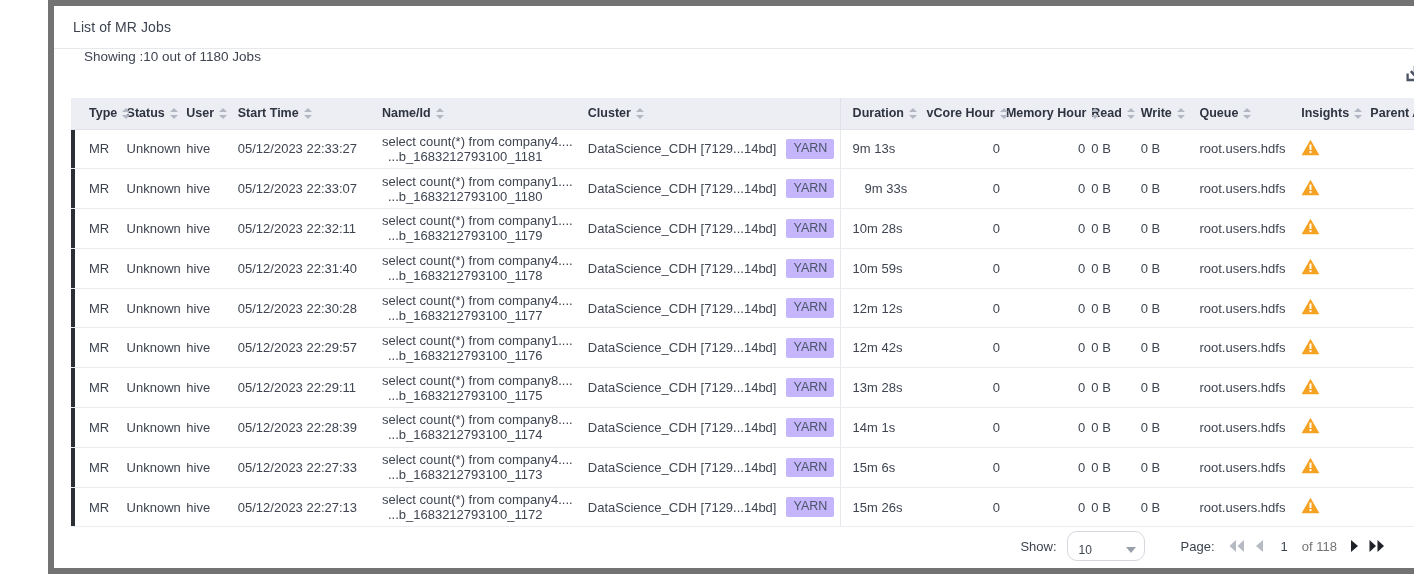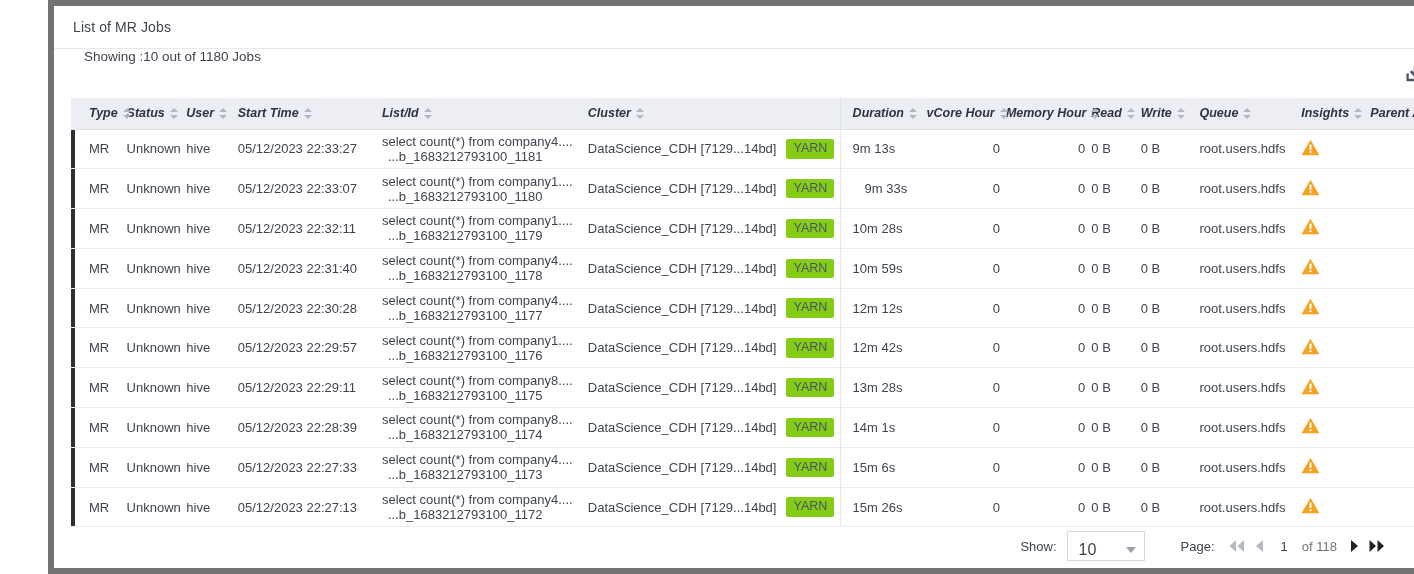--- a/index.html
+++ b/index.html
@@ -91,21 +91,21 @@
     height: 31px;
     font-size: 12.5px;
     font-weight: bold;
     color: #2f3440;
     text-align: left;
     padding: 0 6px 0 0;
     white-space: nowrap;
     vertical-align: middle;
     border-bottom: 1px solid #dfe2e9;
   }
-  th .thwrap { display: flex; align-items: center; gap: 5px; font-style: italic; }
+  th .thwrap { display: flex; align-items: center; gap: 5px; }
   .sorticon {
     display: inline-block;
     width: 8px; height: 13px;
     position: relative;
     flex: 0 0 8px;
     cursor: pointer;
   }
   .sorticon::before, .sorticon::after {
     content: "";
     position: absolute;
@@ -146,21 +146,21 @@
     line-height: 15px;
     white-space: normal;
   }
   .nameid .l1, .nameid .l2 { display: block; font-size: 13px; color: #3e4450; }
   .nameid .l2 { padding-left: 6px; }
 
   .cluster-cell { position: relative; }
   .cluster-inner { display: flex; align-items: center; gap: 10px; }
   .badge {
     display: inline-block;
-    background: #84cc16;
+    background: #c4b5fd;
     color: #4b5566;
     font-size: 12.5px;
     padding: 3px 7px 4px 7px;
     border-radius: 2px;
     line-height: 1;
   }
   td.cluster-cell { border-right: 1px solid #e6e8ec; }
   th.cluster-head { border-right: 1px solid #dfe2e9; }
 
   .warn-icon { display: inline-block; width: 19px; height: 17px; }
@@ -180,24 +180,24 @@
   }
   .show-label { margin-right: 10px; }
   .select-box {
     width: 78px; height: 30px;
     border: 1px solid #d5d8de;
     background: #fff;
     display: flex;
     align-items: center;
     justify-content: space-between;
     padding: 8px 8px 0 11px;
-    font-size: 16px;
+    font-size: 12px;
     color: #3e4450;
     cursor: pointer;
-    border-radius: 0;
+    border-radius: 10px;
   }
   .caret-down {
     width: 0; height: 0;
     border-left: 5px solid transparent;
     border-right: 5px solid transparent;
     border-top: 6px solid #9aa0ab;
   }
   .page-label { margin-left: 36px; margin-right: 9px; }
   .pg-btn {
     background: none; border: none; padding: 0 4px;
@@ -266,21 +266,21 @@
               </span>
           </th>
           <th>
             <span class="thwrap">
                 <span>Start Time</span>
                 <span class="sorticon"></span>
               </span>
           </th>
           <th>
             <span class="thwrap">
-                <span>List/Id</span>
+                <span>Name/Id</span>
                 <span class="sorticon"></span>
               </span>
           </th>
           <th class="cluster-head">
             <span class="thwrap">
                 <span>Cluster</span>
                 <span class="sorticon"></span>
               </span>
           </th>
           <th style="padding-left:12px">

